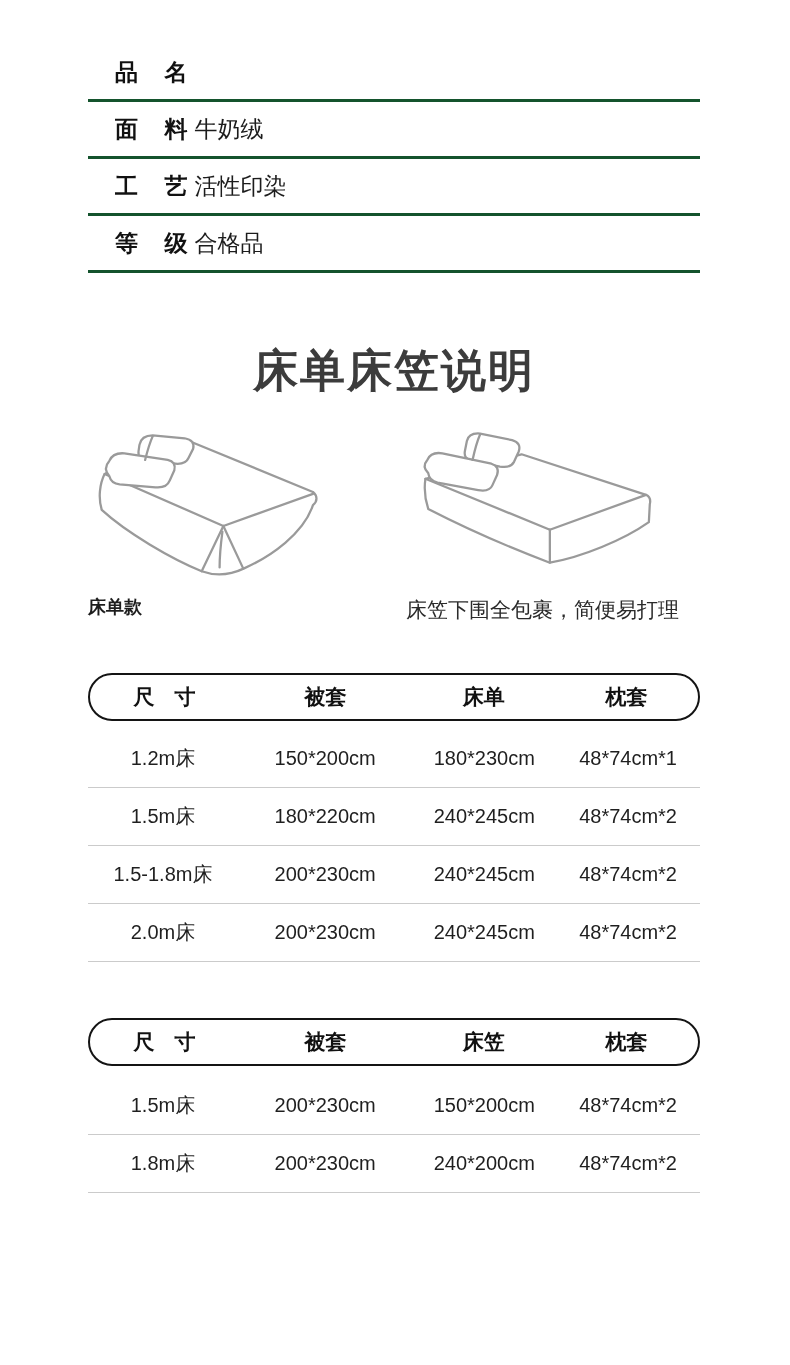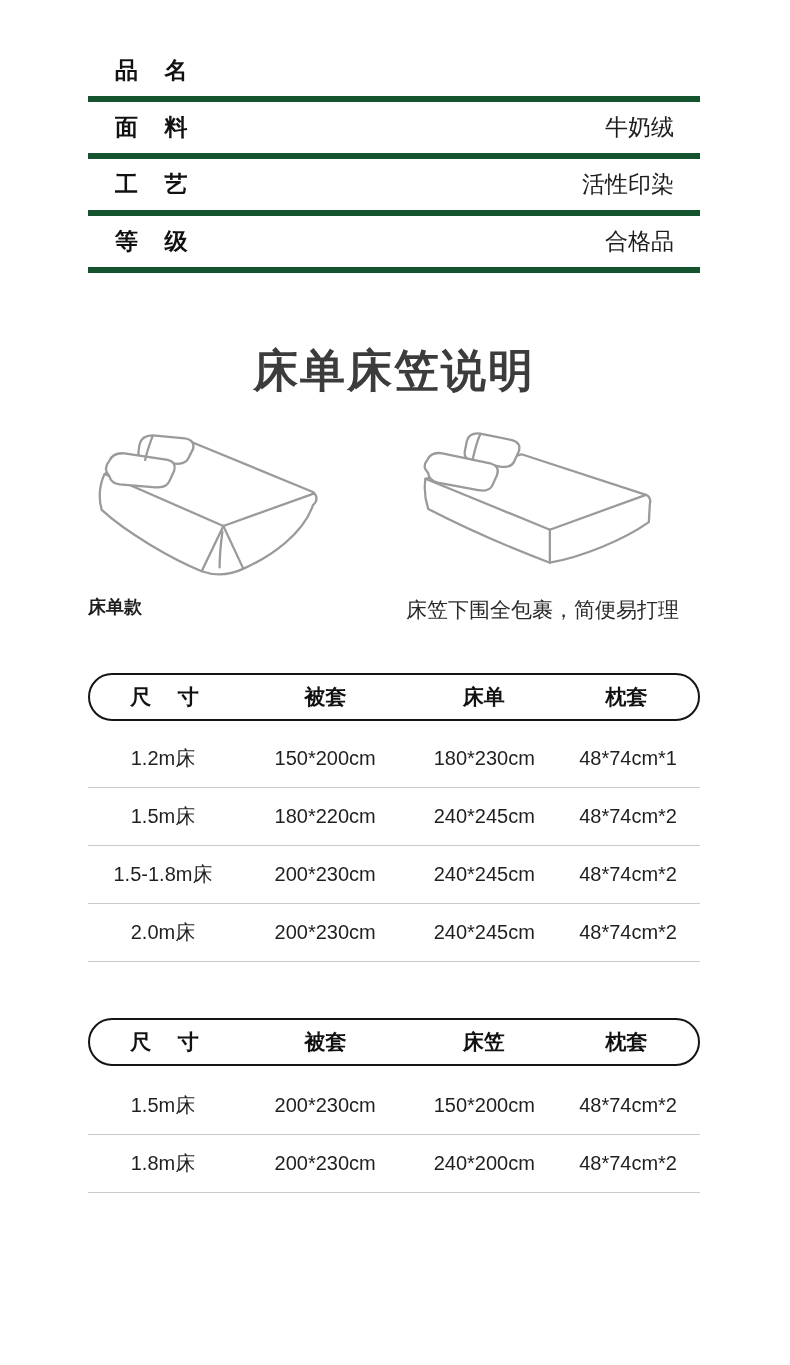--- a/index.html
+++ b/index.html
@@ -6,22 +6,22 @@
   body{
     width:790px;height:1365px;background:#ffffff;overflow:hidden;
     font-family:"Liberation Sans","DejaVu Sans",sans-serif;
     -webkit-font-smoothing:antialiased;
   }
   .content{margin-left:88px;width:612px;}
 
   
   .spec{margin-top:45px;}
   .spec-row{
-    height:57px;display:flex;align-items:center;justify-content:space-between;
-    border-bottom:6px solid #14532d;padding:0 26px 0 27px;box-sizing:border-box;
+    height:57px;display:flex;align-items:center;justify-content:flex-start;
+    border-bottom:3px solid #14532d;padding:0 26px 0 27px;box-sizing:border-box;gap:6px;
   }
   .spec-label{font-size:23px;font-weight:700;color:#111;word-spacing:18px;letter-spacing:1px;}
   .spec-value{font-size:23px;color:#1c1c1c;}
 
   
   .guide-title{
     margin-top:75px;height:45px;line-height:45px;text-align:center;
     font-size:45px;font-weight:700;color:#3c3c3c;letter-spacing:2px;
   }
 
@@ -32,21 +32,21 @@
   .bed-name{margin-top:2px;font-size:18px;font-weight:700;color:#1d1d1d;line-height:28px;}
   .bed-desc{margin-top:5px;font-size:21px;color:#2b2b2b;line-height:27px;}
   .sk{stroke:#9a9a9a;stroke-width:2.4;fill:#ffffff;stroke-linecap:round;stroke-linejoin:round;}
   .skl{stroke:#9a9a9a;stroke-width:2.4;fill:none;stroke-linecap:round;stroke-linejoin:round;}
 
   
   .size-table .pill{
     height:48px;border:2px solid #141414;border-radius:24px;box-sizing:border-box;
     display:grid;grid-template-columns:24.5% 28.5% 23.5% 23.5%;align-items:center;
   }
-  .size-table .pill .cell{font-size:21px;font-weight:700;color:#111;word-spacing:14px;font-family:Liberation Mono, monospace;}
+  .size-table .pill .cell{font-size:21px;font-weight:700;color:#111;word-spacing:14px;}
   .cell{text-align:center;}
   .tbody{margin-top:9px;}
   .size-table .row{
     height:58px;display:grid;grid-template-columns:24.5% 28.5% 23.5% 23.5%;
     align-items:center;border-bottom:1px solid #cbcbcb;box-sizing:border-box;
   }
   .size-table .row .cell{font-size:20px;color:#1f1f1f;}
   .t1{margin-top:50px;}
   .t2{margin-top:56px;}
   .t2 .tbody{margin-top:11px;}

